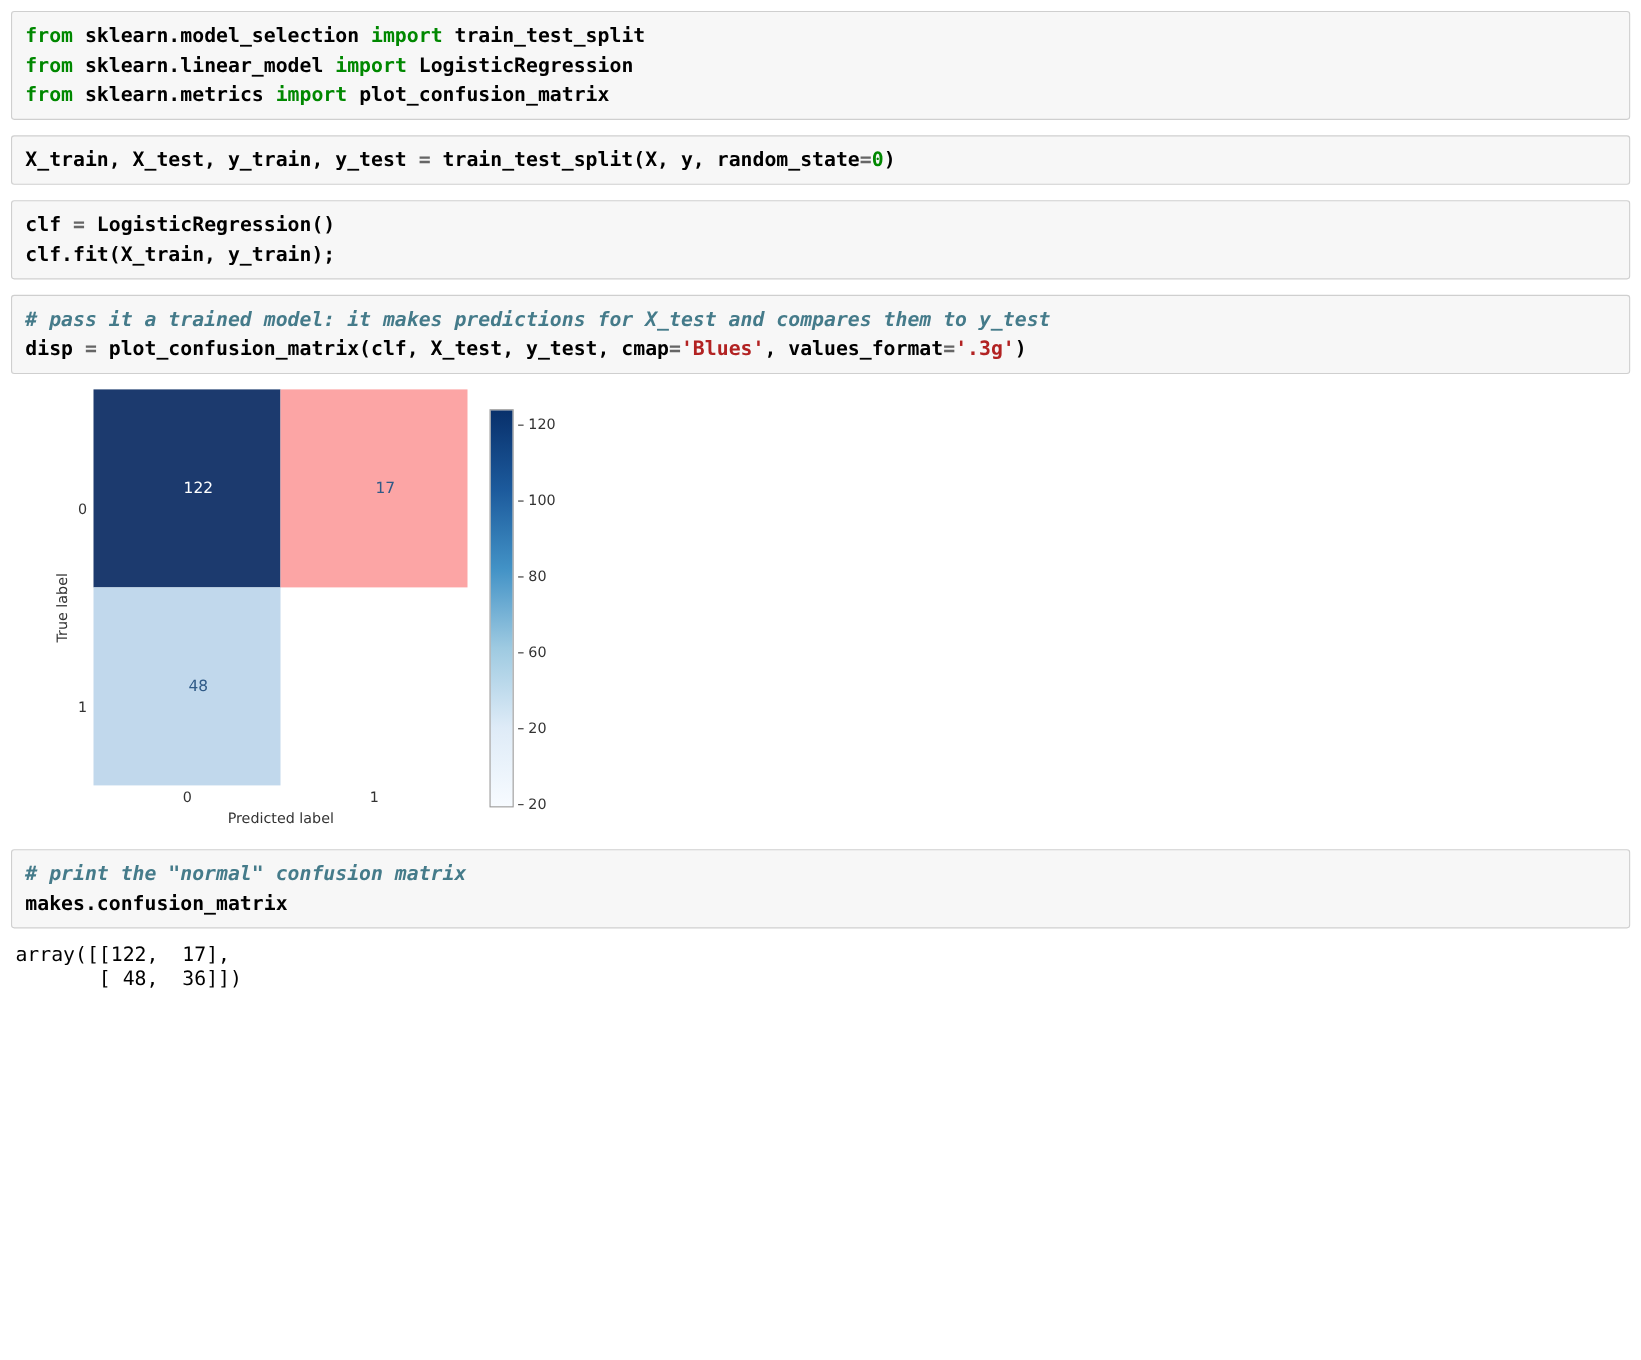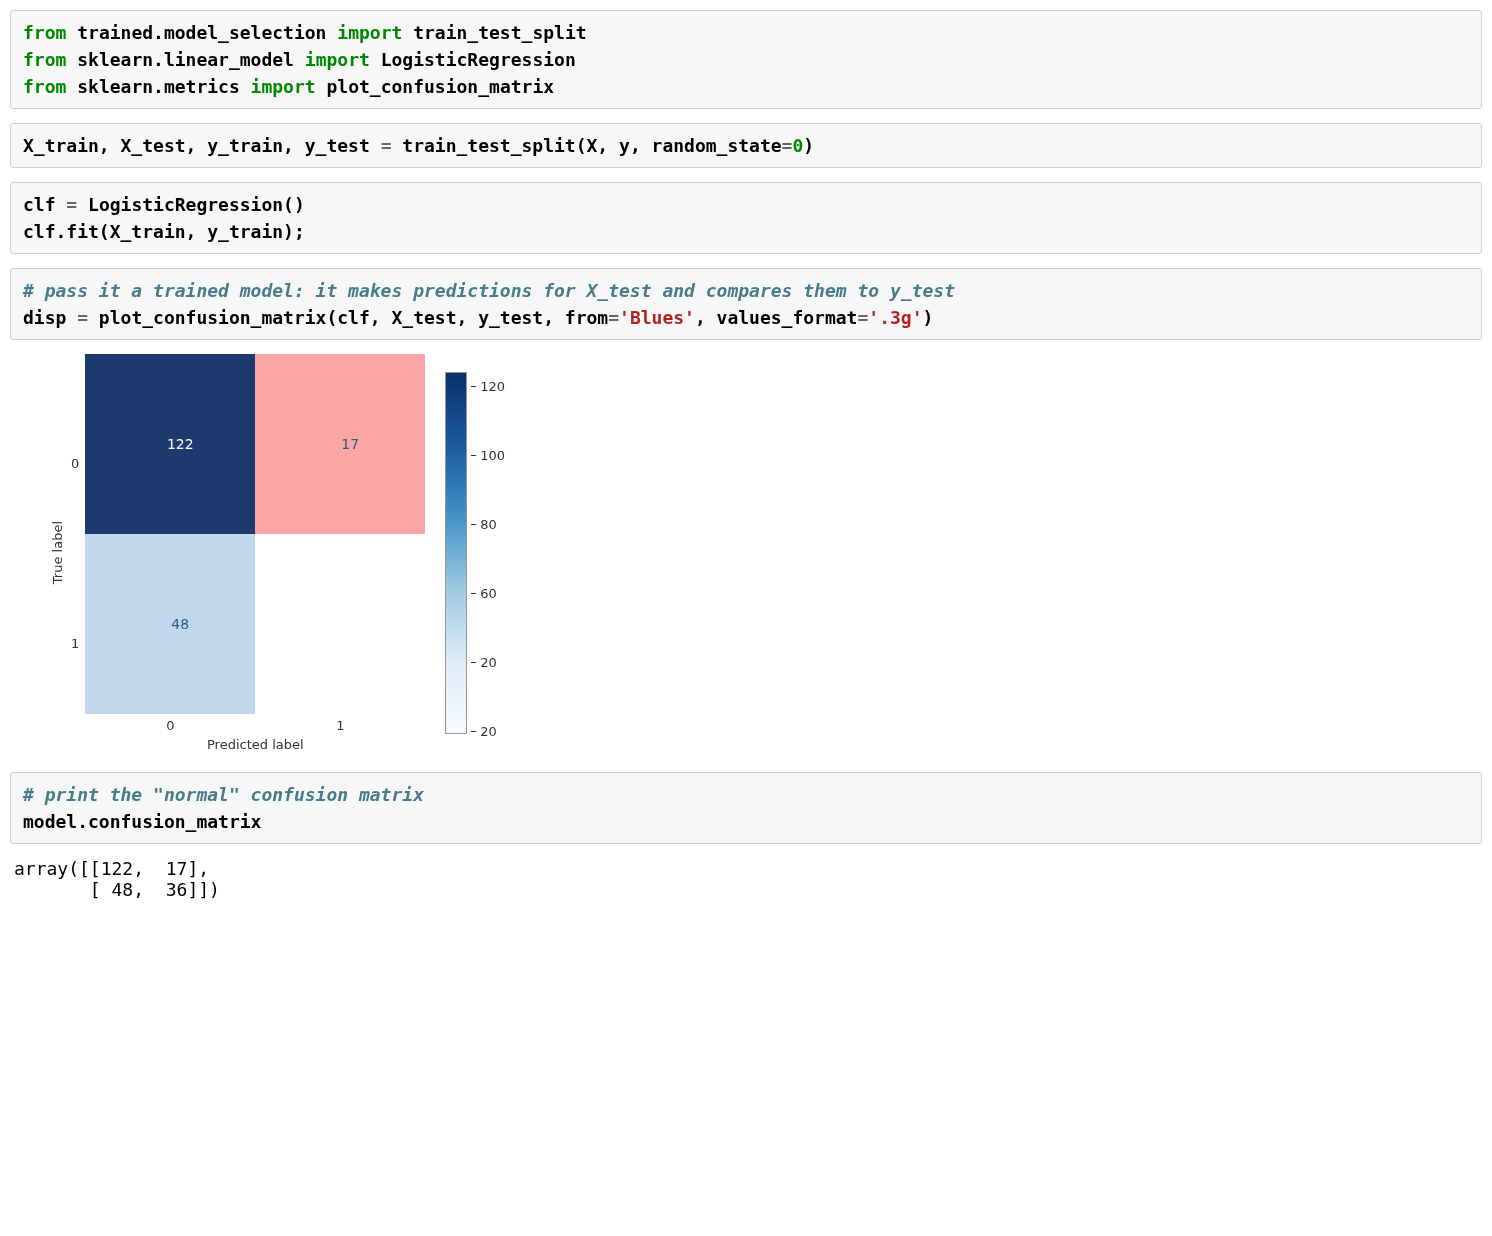--- a/index.html
+++ b/index.html
@@ -130,31 +130,31 @@
     content: "";
     width: 5px;
     height: 1px;
     background: #333;
     margin-right: 4px;
   }
 </style>
 </head>
 <body>
 
-<div class="code-cell"><span class="kw-green">from</span> <span>trained.model_selection</span> <span class="kw-green">import</span> <span>train_test_split</span>
+<div class="code-cell"><span class="kw-green">from</span> <span>sklearn.model_selection</span> <span class="kw-green">import</span> <span>train_test_split</span>
 <span class="kw-green">from</span> <span>sklearn.linear_model</span> <span class="kw-green">import</span> <span>LogisticRegression</span>
 <span class="kw-green">from</span> <span>sklearn.metrics</span> <span class="kw-green">import</span> <span>plot_confusion_matrix</span></div>
 
 <div class="code-cell"><span>X_train, X_test, y_train, y_test </span><span class="op">=</span><span> train_test_split(X, y, random_state</span><span class="op">=</span><span class="num">0</span><span>)</span></div>
 
 <div class="code-cell"><span>clf </span><span class="op">=</span><span> LogisticRegression()</span>
 <span>clf.fit(X_train, y_train);</span></div>
 
 <div class="code-cell"><span class="comment"># pass it a trained model: it makes predictions for X_test and compares them to y_test</span>
-<span>disp </span><span class="op">=</span><span> plot_confusion_matrix(clf, X_test, y_test, from</span><span class="op">=</span><span class="str">'Blues'</span><span>, values_format</span><span class="op">=</span><span class="str">'.3g'</span><span>)</span></div>
+<span>disp </span><span class="op">=</span><span> plot_confusion_matrix(clf, X_test, y_test, cmap</span><span class="op">=</span><span class="str">'Blues'</span><span>, values_format</span><span class="op">=</span><span class="str">'.3g'</span><span>)</span></div>
 
 <div class="output-area">
   <div class="cm-plot">
     <div class="cm-left">
       <div class="cm-ylabel">True label</div>
       <div class="cm-yticks">
         <div>0</div>
         <div>1</div>
       </div>
     </div>
@@ -184,16 +184,16 @@
         <div class="cm-cb-tick">80</div>
         <div class="cm-cb-tick">60</div>
         <div class="cm-cb-tick">20</div>
         <div class="cm-cb-tick">20</div>
       </div>
     </div>
   </div>
 </div>
 
 <div class="code-cell"><span class="comment"># print the "normal" confusion matrix</span>
-<span>model.confusion_matrix</span></div>
+<span>makes.confusion_matrix</span></div>
 
 <div class="output-text">array([[122,  17],
        [ 48,  36]])</div>
 
 </body></html>

